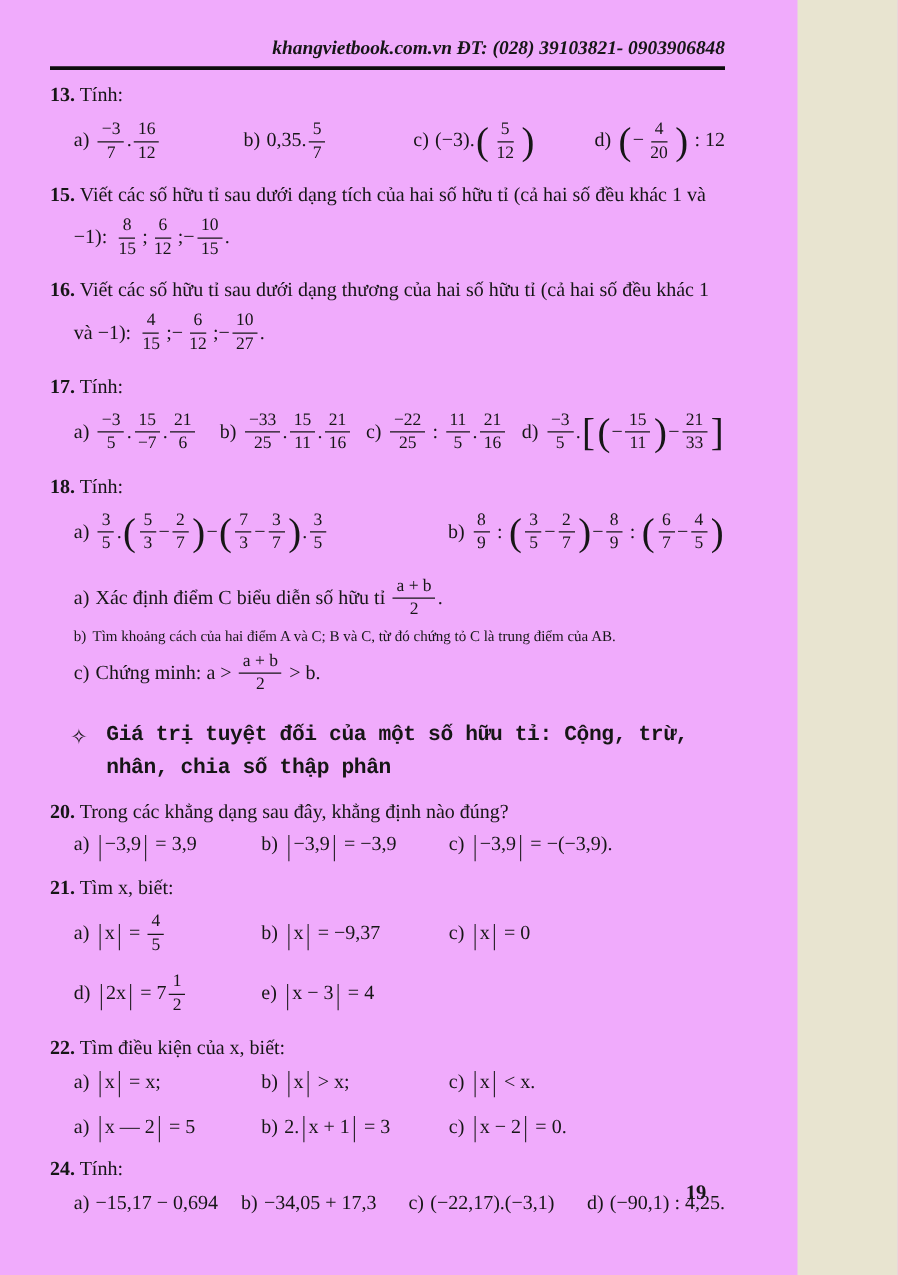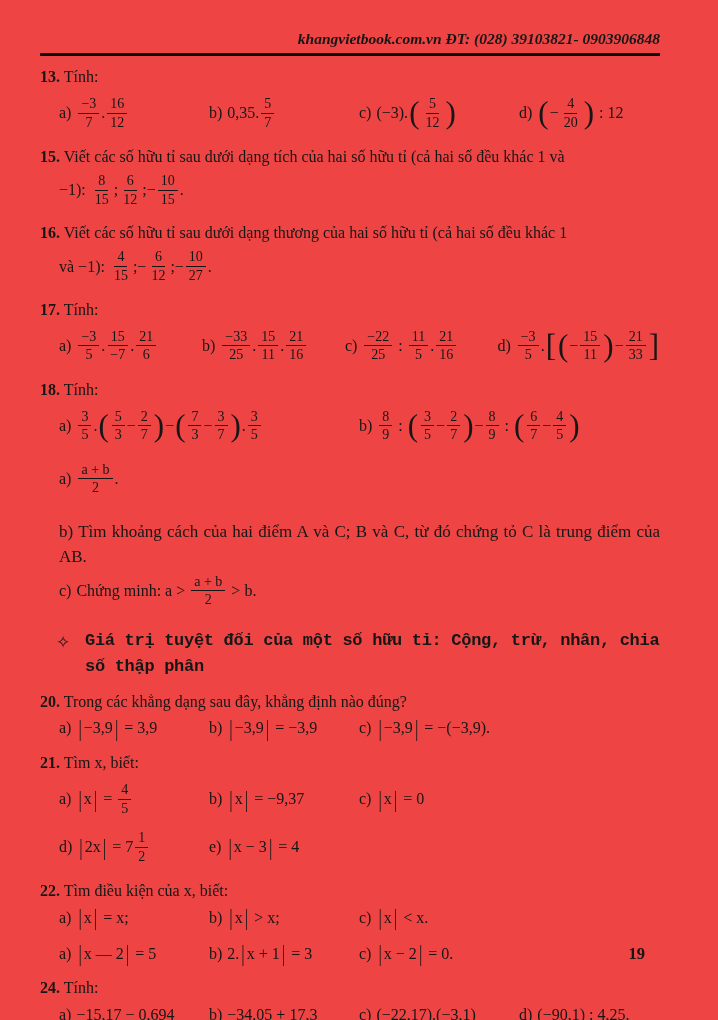--- a/index.html
+++ b/index.html
@@ -1,40 +1,40 @@
 <!DOCTYPE html>
 <html><head>
 <meta charset="utf-8">
 <style>
   * { margin:0; padding:0; box-sizing:border-box; }
   html,body { background:#e8e4d0; }
   .page {
-    width:718px; height:1020px;
-    background:#ef4444;
+    width:638px; height:1020px;
+    background:#f0abfc;
     font-family:"Liberation Serif", serif;
     color:#161616;
     position:relative;
     overflow:hidden;
   }
   .content { padding:30px 58px 0 40px; }
 
   
   .header {
     text-align:right;
     font-weight:bold; font-style:italic;
     font-size:15.5px;
     padding-bottom:5px;
     border-bottom:3px solid #0d0d0d;
   }
 
   
   .problem { margin-top:9px; }
   .ptitle { font-size:16px; line-height:1.45; text-align:justify; }
   .pnum { font-weight:bold; }
-  .ppart-text { font-size:17px; line-height:1.5; margin-left:19px; text-align:justify;margin-top:19px; }
+  .ppart-text { font-size:12px; line-height:1.5; margin-left:19px; text-align:justify; }
 
   .parts-row { display:flex; align-items:center; margin-left:19px; margin-top:2px; }
   .frow { min-height:46px; }
   .srow { min-height:27px; }
   .part { display:flex; align-items:center; font-size:16px; }
   .w150 { width:150px; } .w160 { width:160px; } .w300 { width:300px; }
   .grow { flex:1; }
   .plabel { margin-right:5px; white-space:pre; }
 
   .part-block { display:flex; align-items:center; margin-left:19px; font-size:16px; min-height:42px; }
@@ -354,20 +354,21 @@
               <span class="mbig">)</span>
             </span>
           </div>
       </div>
     </div>
 
     <div class="problem">
       <div class="part-block">
           <span class="plabel">a)</span>
           <span class="math">
+            <span class="mtext">Xác định điểm C biểu diễn số hữu tỉ </span>
             <span class="mfrac">
               <span class="num">a + b</span>
               <span class="den">2</span>
             </span>
             <span class="mtext">.</span>
           </span>
         </div>
       <p class="ppart-text"><span class="plabel">b)</span><span>Tìm khoảng cách của hai điểm A và C; B và C, từ đó chứng tỏ C là trung điểm của AB.</span></p>
       <div class="part-block">
           <span class="plabel">c)</span>

